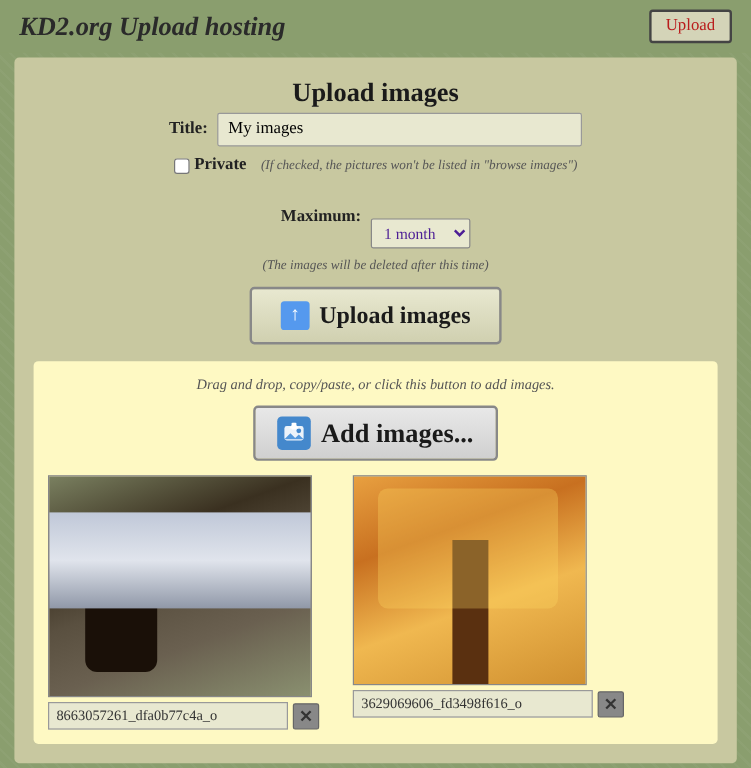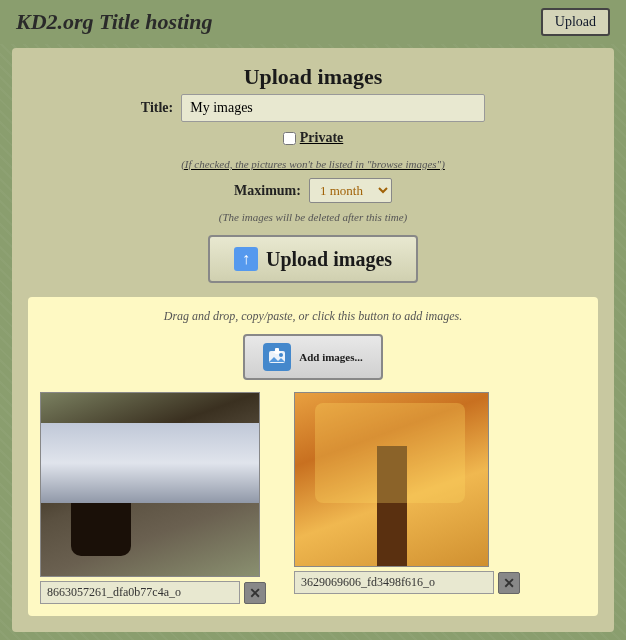--- a/index.html
+++ b/index.html
@@ -35,21 +35,21 @@
     }
     .header-buttons {
       display: flex;
       gap: 6px;
     }
     .header-btn {
       padding: 4px 12px;
       font-size: 14px;
       border: 2px solid #555;
       background: #d4d4b8;
-      color: #0f172a;
+      color: #b91c1c;
       cursor: pointer;
       border-radius: 3px;
       font-family: Georgia, serif;
     }
     .header-btn.active {
       background: #d4d4b8;
       border: 2px solid #444;
     }
 
     
@@ -101,24 +101,22 @@
       padding: 5px 8px;
       font-size: 14px;
       border: 1px solid #999;
       background: #e8e8d0;
       border-radius: 2px;
       font-family: Georgia, serif;
     }
 
     .private-row {
       display: flex;
-      flex-direction: column;
       align-items: center;
       gap: 12px;
-      text-decoration: underline;
     }
 
     .private-label {
       display: flex;
       align-items: center;
       gap: 4px;
       font-size: 14px;
       font-weight: bold;
       color: #222;
     }
@@ -135,21 +133,22 @@
       gap: 8px;
     }
 
     .expiry-select {
       padding: 3px 6px;
       font-size: 13px;
       border: 1px solid #888;
       background: #e8e8d0;
       border-radius: 2px;
       font-family: Georgia, serif;
-      color: #a16207;
+      color: #4c1d95;
+      margin-top: 28px;
     }
 
     .expiry-hint {
       font-size: 11px;
       color: #555;
       font-style: italic;
       text-align: center;
     }
 
     .upload-btn {
@@ -200,21 +199,21 @@
     .add-images-btn {
       display: flex;
       align-items: center;
       gap: 8px;
       margin: 0 auto 12px auto;
       width: fit-content;
       padding: 7px 18px;
       background: linear-gradient(to bottom, #e8e8e8, #d0d0d0);
       border: 2px solid #888;
       border-radius: 4px;
-      font-size: 11px;
+      font-size: 22px;
       font-weight: bold;
       color: #1a1a1a;
       cursor: pointer;
       font-family: Georgia, serif;
     }
 
     .add-images-icon {
       width: 28px;
       height: 28px;
       background: #4488cc;
@@ -328,21 +327,21 @@
       width: 150px;
       height: 100px;
       background: rgba(255,220,100,0.3);
       border-radius: 8px;
     }
   </style>
 </head>
 <body>
 
 <div class="header">
-  <span class="header-title">KD2.org Title hosting</span>
+  <span class="header-title">KD2.org Upload hosting</span>
   <div class="header-buttons">
     <button class="header-btn active">Upload</button>
   </div>
 </div>
 
 <div class="main-container">
 
   <div class="page-title">Upload images</div>
 
   <div class="form-section">

